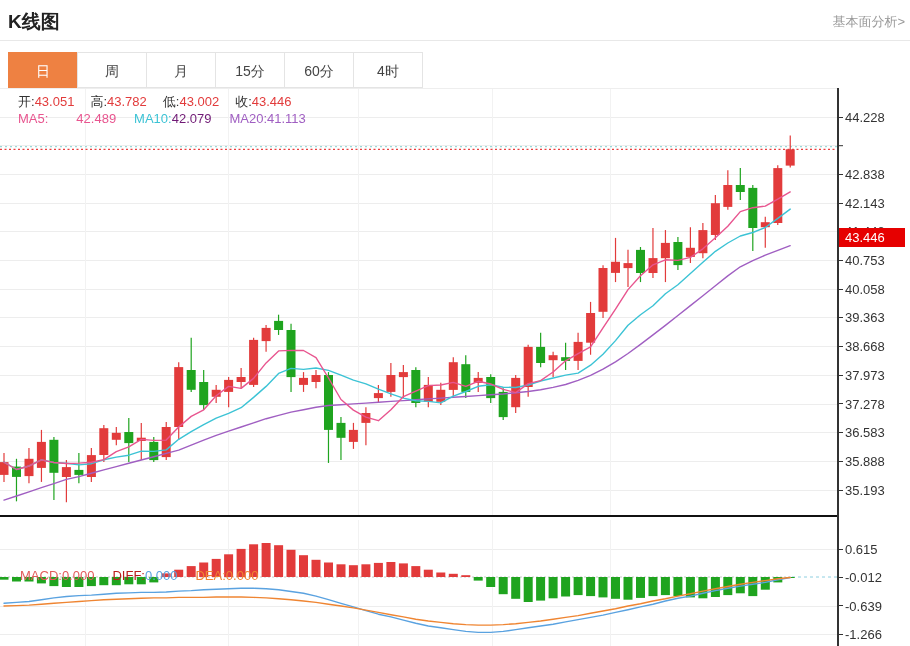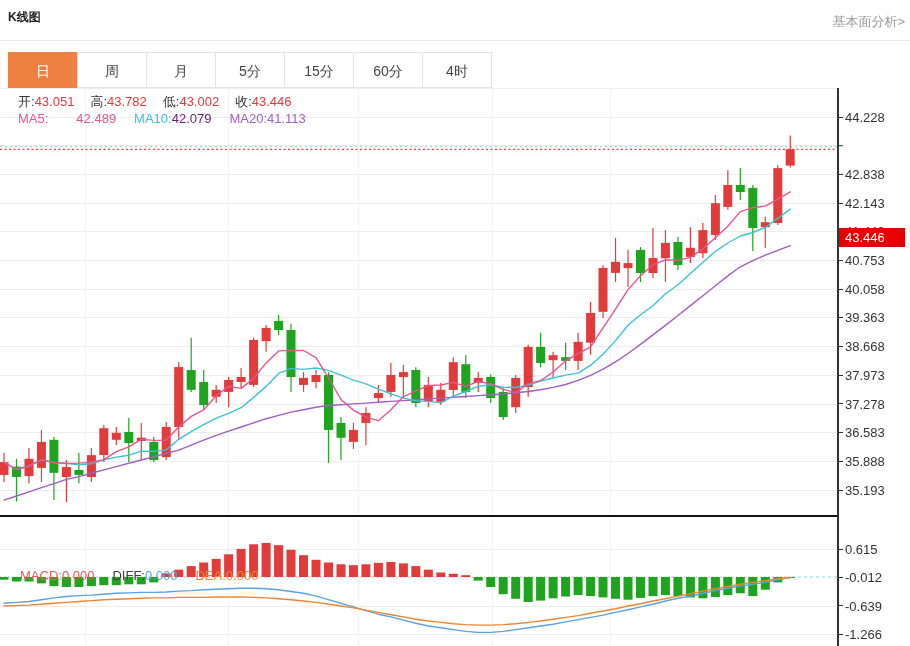--- a/index.html
+++ b/index.html
@@ -1,18 +1,18 @@
 <!DOCTYPE html>
 <html><head>
 <meta charset="utf-8">
 <style>
   html,body{margin:0;padding:0;background:#fff;}
   #app{position:relative;width:910px;height:646px;background:#fff;overflow:hidden;
        font-family:"Liberation Sans","DejaVu Sans",sans-serif;color:#333;}
-  #page-title{position:absolute;left:8px;top:9px;font-size:12px;font-weight:bold;color:#222;}
+  #page-title{position:absolute;left:8px;top:9px;font-size:19px;font-weight:bold;color:#222;}
   #fundamental-link{position:absolute;right:5px;top:13px;font-size:13px;color:#999;cursor:pointer;text-decoration:none;}
   #header-divider{position:absolute;left:0;top:40px;width:910px;height:1px;background:#e8e8e8;}
   #tabs{position:absolute;left:8px;top:52px;display:flex;}
   .tab{width:70px;height:36px;line-height:36px;text-align:center;font-size:14px;color:#444;
        background:#fff;border:1px solid #e4e4e4;margin-left:-1px;cursor:pointer;box-sizing:border-box;}
   .tab:first-child{margin-left:0;}
   .tab.selected{background:#ee8142;border-color:#ee8142;color:#fff;}
   #chart-wrap{position:absolute;left:0;top:88px;width:910px;height:558px;}
   #kline-svg{position:absolute;left:0;top:0;}
   .legend-row{position:absolute;display:flex;font-size:13px;white-space:nowrap;}
@@ -28,21 +28,20 @@
 <body>
 
 <div id="app">
   <div id="page-title">K线图</div>
   <a id="fundamental-link">基本面分析&gt;</a>
   <div id="header-divider"></div>
   <div id="tabs">
       <div class="tab selected">日</div>
       <div class="tab">周</div>
       <div class="tab">月</div>
-      <div class="tab">5分</div>
       <div class="tab">15分</div>
       <div class="tab">60分</div>
       <div class="tab">4时</div>
     </div>
   <div id="chart-wrap">
     <svg id="kline-svg" width="910" height="558">
         <g>
           <line x1="0" y1="29.0" x2="838" y2="29.0" stroke="#ededed" stroke-width="1" shape-rendering="crispEdges"></line>
           <line x1="0" y1="57.7" x2="838" y2="57.7" stroke="#ededed" stroke-width="1" shape-rendering="crispEdges"></line>
           <line x1="0" y1="86.4" x2="838" y2="86.4" stroke="#ededed" stroke-width="1" shape-rendering="crispEdges"></line>
@@ -333,18 +332,18 @@
         <span class="legend-item"><span class="lab">低:</span><span class="val">43.002</span></span>
         <span class="legend-item"><span class="lab">收:</span><span class="val">43.446</span></span>
       </div>
     <div id="ma-legend" class="legend-row">
         <span class="legend-item"><span class="lab" style="color: rgb(232, 85, 143);">MA5:</span><span class="val" style="color: rgb(232, 85, 143); margin-left: 28px;">42.489</span></span>
         <span class="legend-item"><span class="lab" style="color: rgb(60, 195, 213);">MA10:</span><span class="val" style="color: #701a75;">42.079</span></span>
         <span class="legend-item"><span class="lab" style="color: rgb(160, 95, 194);">MA20:</span><span class="val" style="color: rgb(160, 95, 194);">41.113</span></span>
       </div>
     <div id="macd-legend" class="legend-row">
         <span class="legend-item"><span class="lab" style="color: rgb(227, 91, 91);">MACD:</span><span class="val" style="color: rgb(227, 91, 91);">0.000</span></span>
-        <span class="legend-item"><span class="lab" style="color: #404040;">DIFF:</span><span class="val" style="color: rgb(90, 162, 224);">0.000</span></span>
+        <span class="legend-item"><span class="lab" style="color: #b91c1c;">DIFF:</span><span class="val" style="color: rgb(90, 162, 224);">0.000</span></span>
         <span class="legend-item"><span class="lab" style="color: rgb(239, 133, 50);">DEA:</span><span class="val" style="color: rgb(239, 133, 50);">0.000</span></span>
       </div>
     <div id="current-price-badge">43.446</div>
   </div>
 </div>
 
 </body></html>

